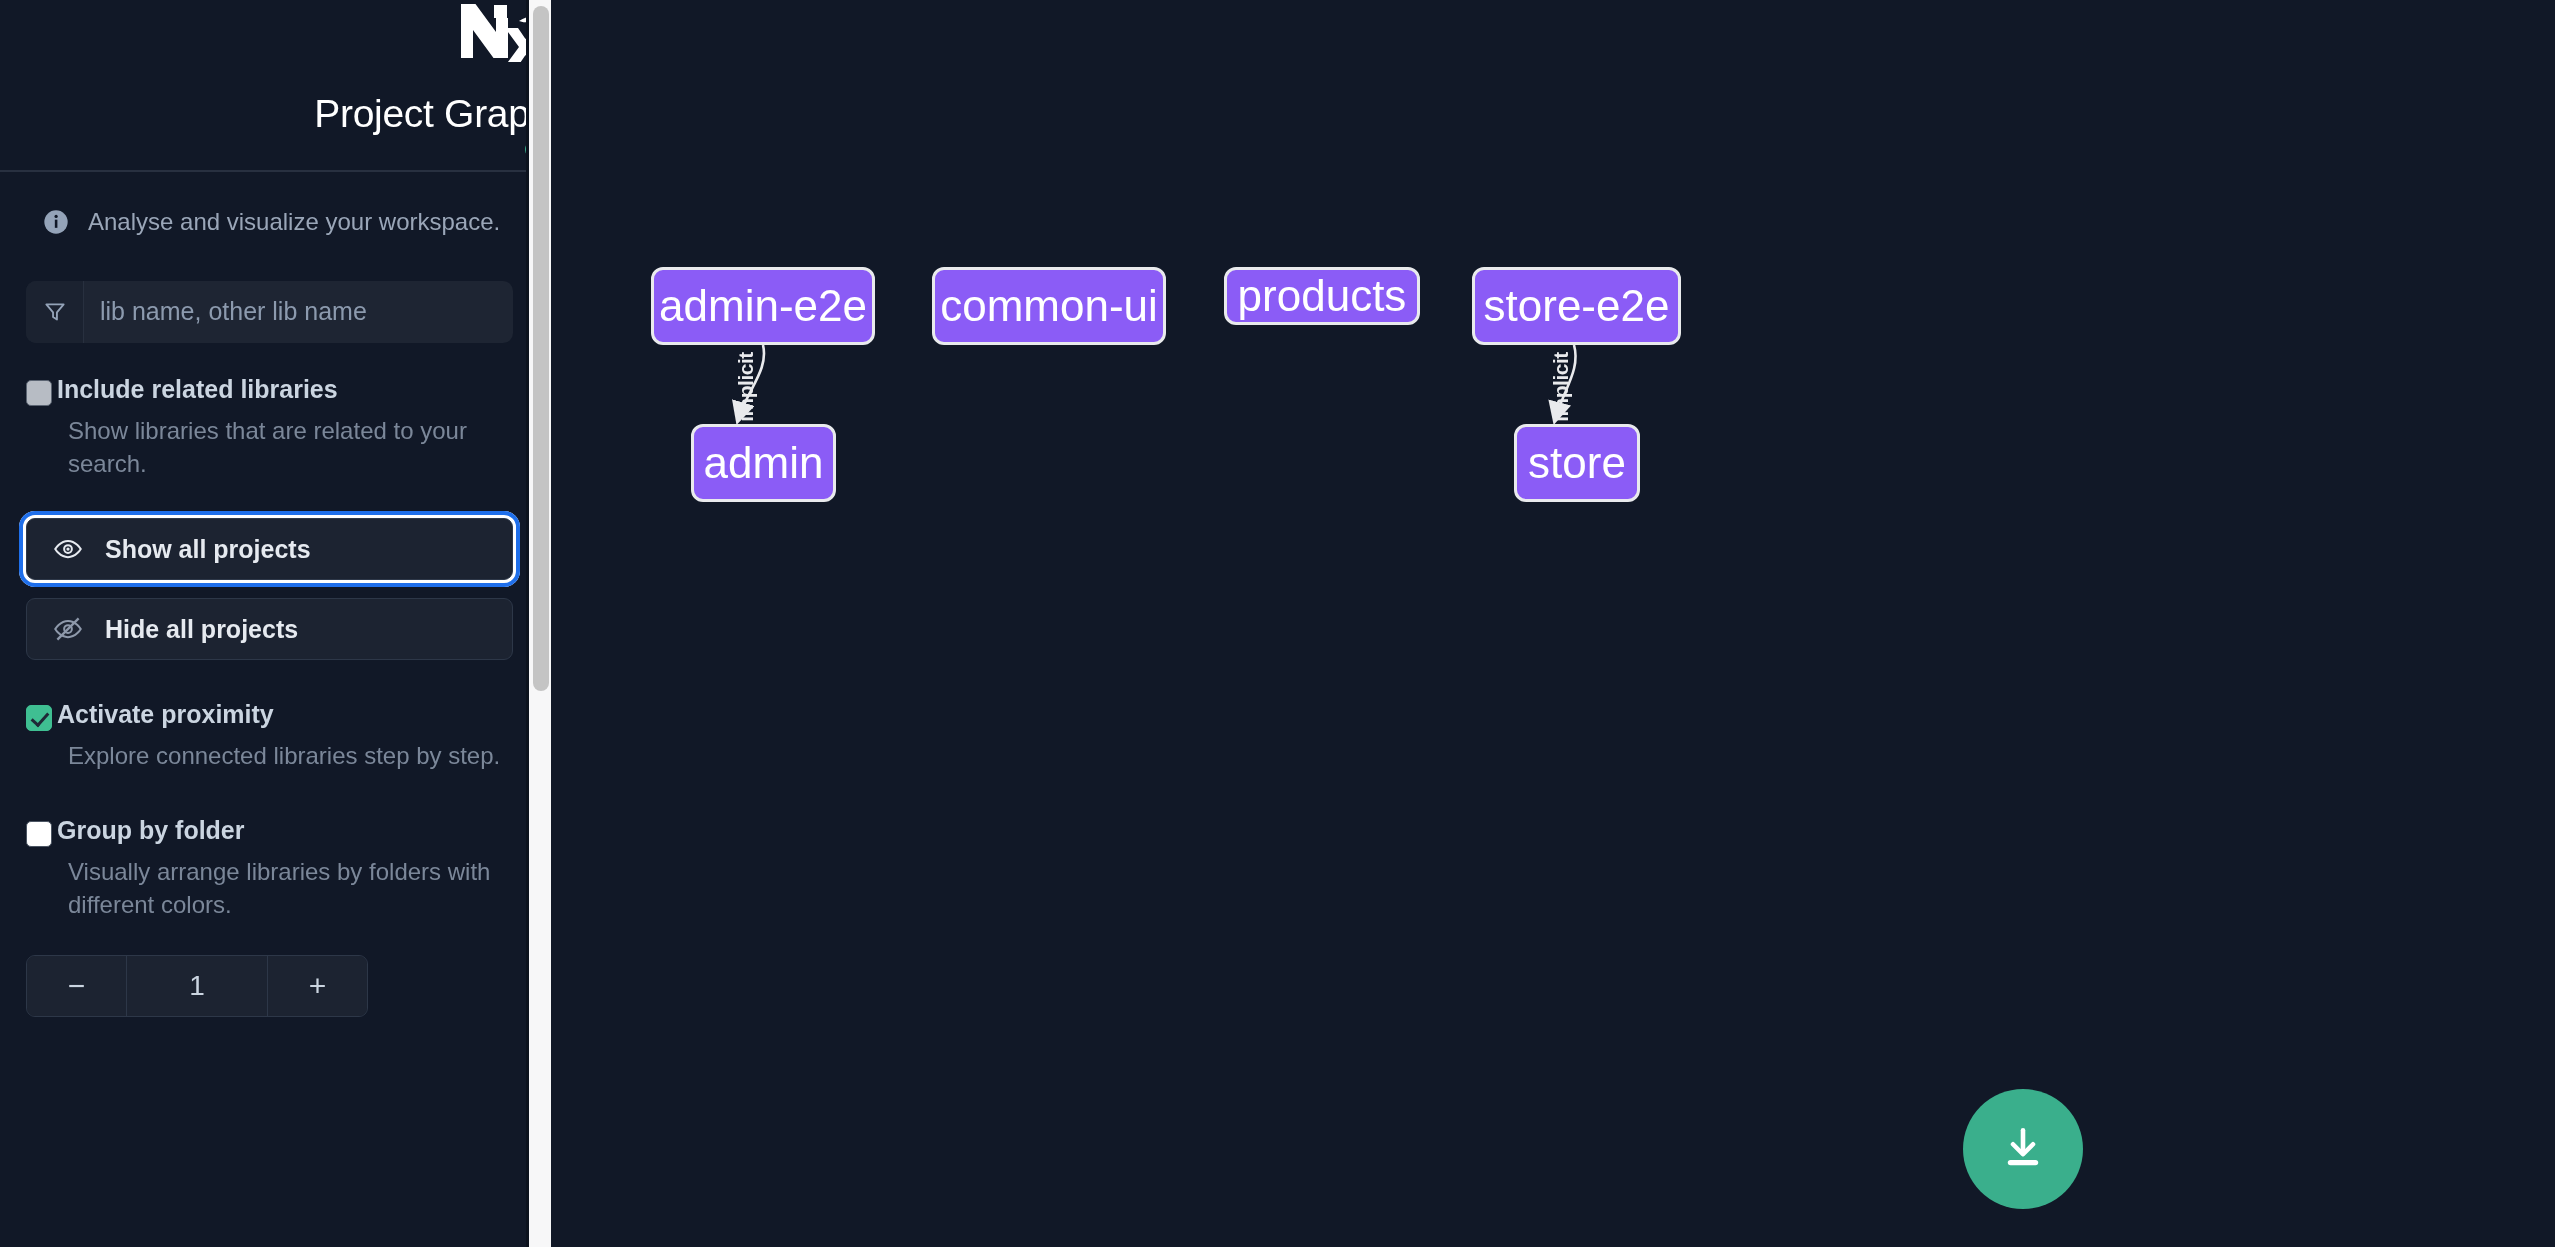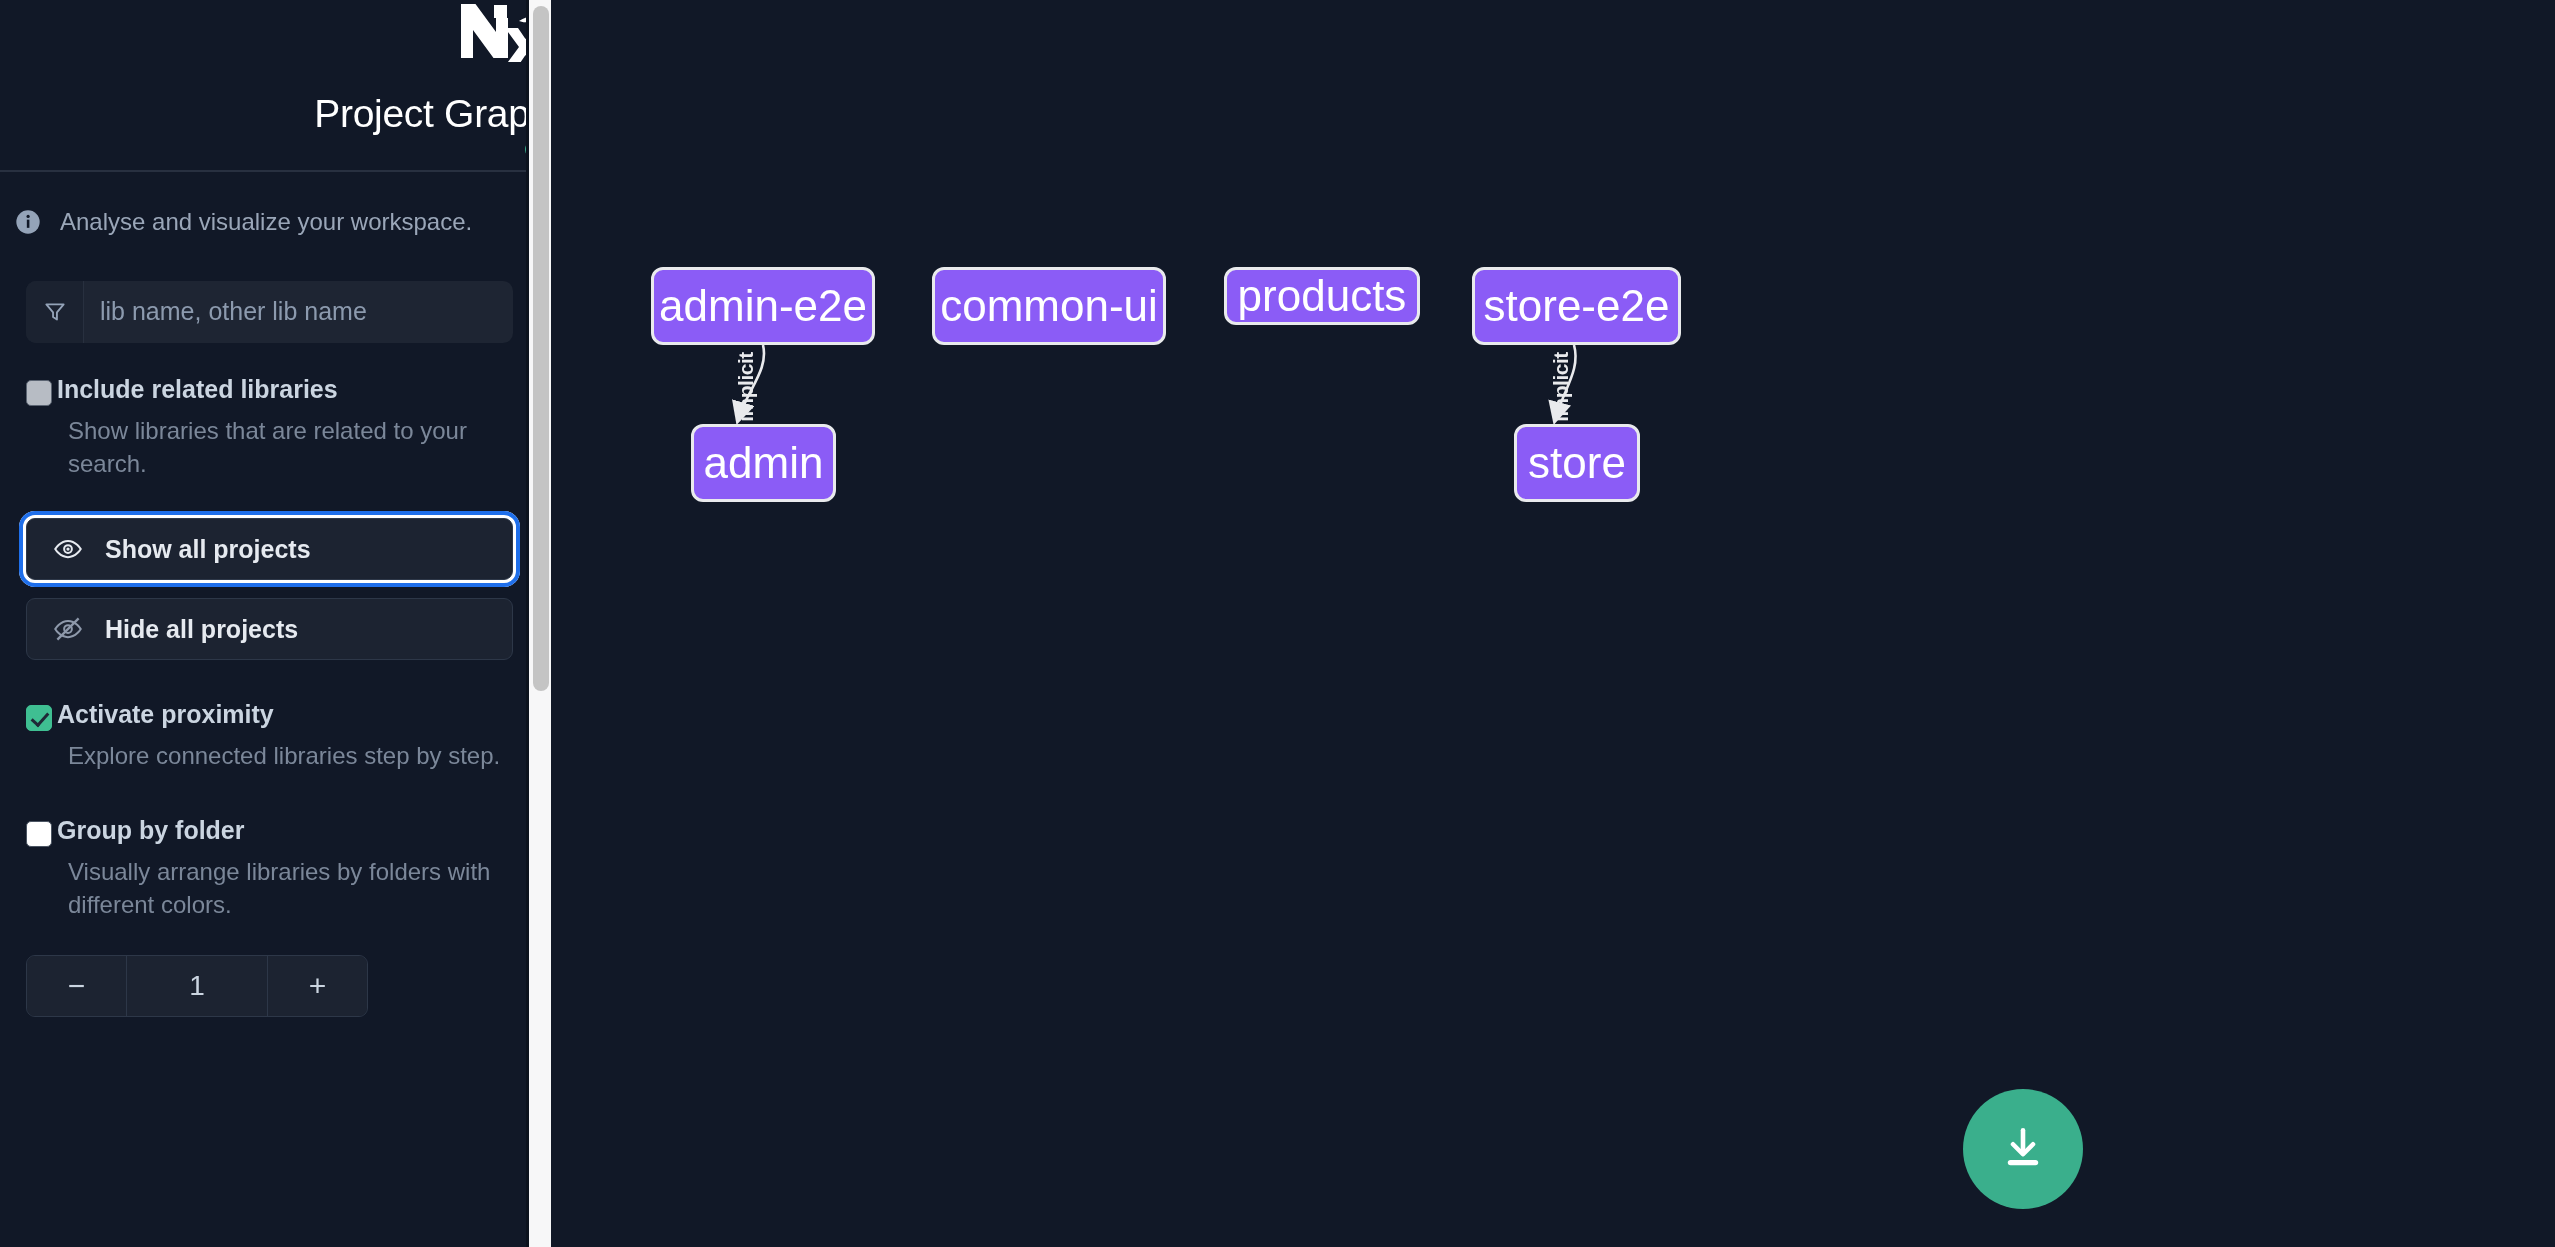--- a/index.html
+++ b/index.html
@@ -40,21 +40,21 @@
     margin-left: 26px;
     width: 40px; height: 40px;
     display: flex; align-items: center; justify-content: center;
     cursor: pointer;
   }
 
   .sidebar-body { padding: 0 0 0 0; }
 
   .blurb {
     display: flex; align-items: center; gap: 18px;
-    padding: 36px 28px 0 14px;
+    padding: 36px 28px 0 42px;
   }
   .info-icon { width: 28px; height: 28px; flex: 0 0 28px; }
   .blurb-text { color: #9aa6b8; font-size: 24px; line-height: 1.2; }
 
   
   .filter-row { padding: 44px 38px 0 26px; }
   .filter-box {
     display: flex; align-items: stretch;
     height: 62px;
     background: #1e2533;

